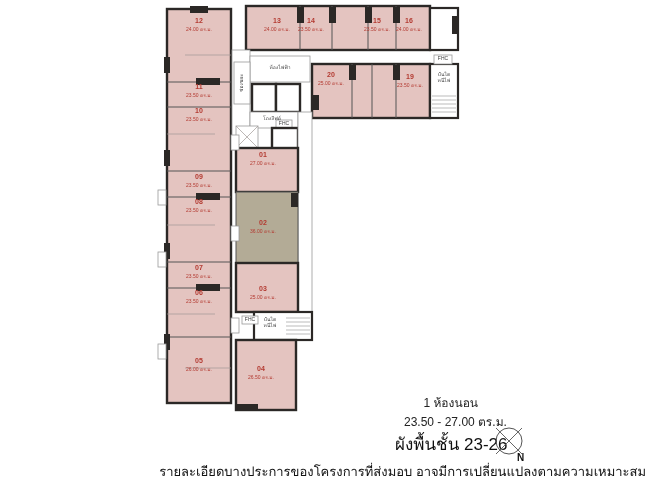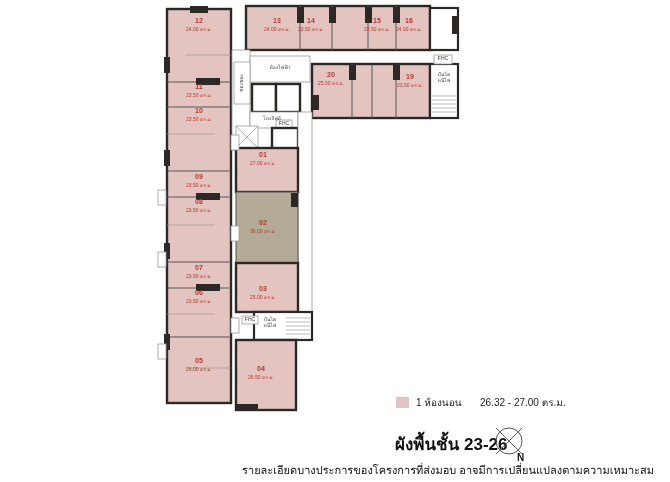--- a/index.html
+++ b/index.html
@@ -17,30 +17,30 @@
   .mark{fill:var(--wall);}
   .overlay{position:absolute;left:0;top:0;width:670px;height:482px;pointer-events:none;}
   .unit-label{position:absolute;transform:translate(-50%,-50%);text-align:center;
               color:var(--unit-text);line-height:1.25;white-space:nowrap;}
   .unit-label .no{font-size:7px;font-weight:bold;}
   .unit-label .area{font-size:5px;}
   .room-label{position:absolute;transform:translate(-50%,-50%);font-size:5px;color:#3a3a3a;
               text-align:center;line-height:1.15;white-space:pre-line;}
   .room-label.vert{transform:translate(-50%,-50%) rotate(-90deg);}
   .legend{position:absolute;left:396px;top:393px;color:#222;}
-  .legend-row{display:flex;align-items:center;height:18px;font-size:10px;}
+  .legend-row{display:flex;align-items:center;height:18px;font-size:12px;flex-direction:column;}
   .swatch{display:inline-block;width:13px;height:11px;margin-right:7px;}
   .swatch.one{background:var(--one-bed);}
   .swatch.two{background:var(--two-bed);}
   .legend-row .l{width:56px;}
   .legend-row .v{margin-left:8px;}
-  .title{position:absolute;left:395px;top:430px;font-size:17px;font-weight:bold;color:#111;}
+  .title{position:absolute;left:395px;top:430px;font-size:17px;font-weight:normal;color:#111;}
   .compass{position:absolute;left:486px;top:420px;}
   .north{position:absolute;left:517px;top:452px;font-size:10px;font-weight:bold;color:#111;}
-  .disclaimer{position:absolute;right:16px;top:461px;font-size:11px;color:#111;}
+  .disclaimer{position:absolute;right:24px;top:461px;font-size:13px;color:#111;}
 </style>
 </head>
 <body>
 
 <div class="canvas">
 
   <svg class="plan-svg" width="670" height="482" viewBox="0 0 670 482">
 
     <rect class="u1" x="167" y="9" width="64" height="394"></rect>
     <line class="div" x1="167" y1="82" x2="231" y2="82"></line>
@@ -210,21 +210,21 @@
   <div class="room-label" style="left:250px;top:320px">FHC</div>
   <div class="room-label" style="left:444px;top:78px">บันได
 หนีไฟ</div>
   <div class="room-label" style="left:270px;top:323px">บันได
 หนีไฟ</div>
 
   <div class="legend">
     <div class="legend-row">
       <span class="swatch one"></span>
       <span class="l">1 ห้องนอน</span>
-      <span class="v">26.32 - 27.00 ตร.ม.</span>
+      <span class="v">23.50 - 27.00 ตร.ม.</span>
     </div>
   </div>
 
   <div class="title">ผังพื้นชั้น 23-26</div>
 
   <svg class="compass" width="46" height="46" viewBox="0 0 46 46">
     <circle cx="23" cy="21" r="13" fill="none" stroke="#555" stroke-width="1"></circle>
     <line x1="10" y1="8" x2="36" y2="34" stroke="#555" stroke-width="0.9"></line>
     <line x1="36" y1="8" x2="10" y2="34" stroke="#555" stroke-width="0.9"></line>
   </svg>

